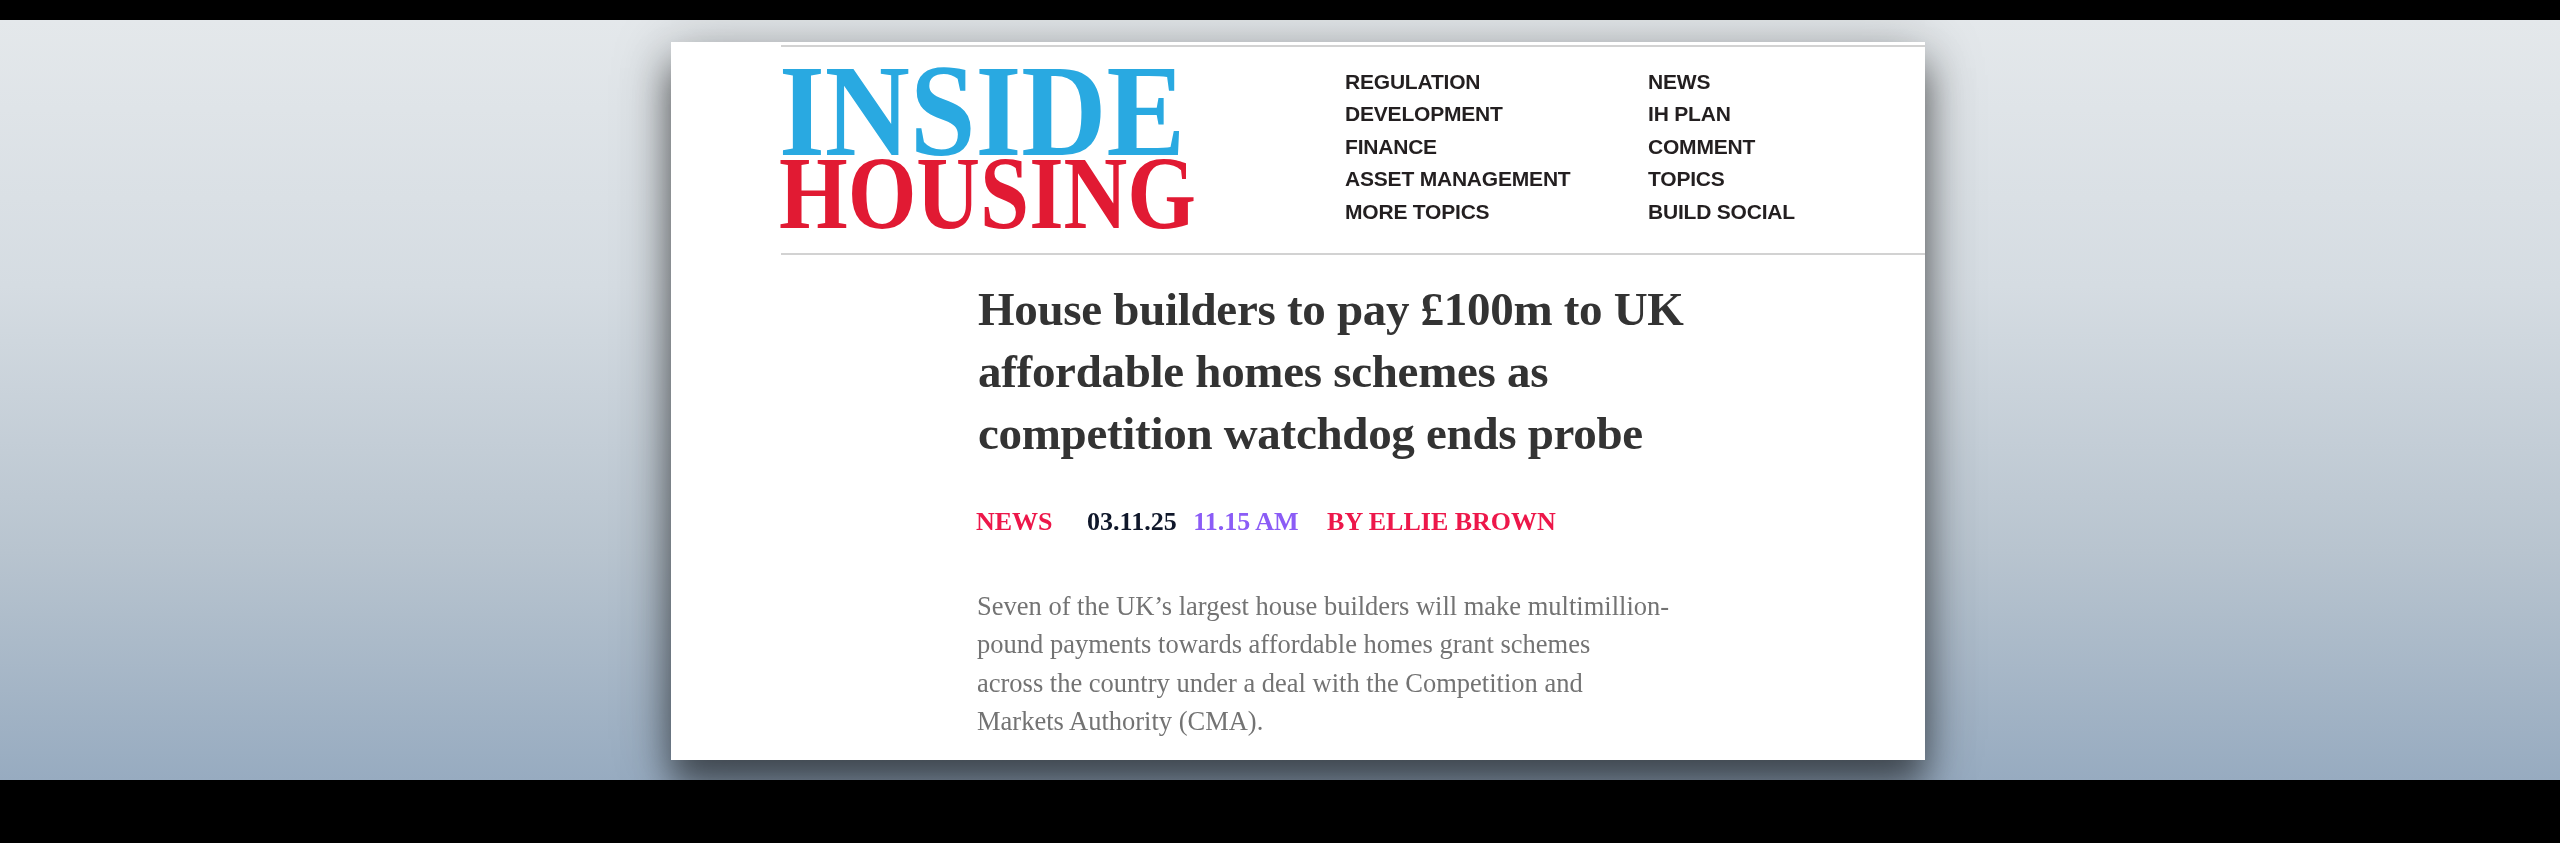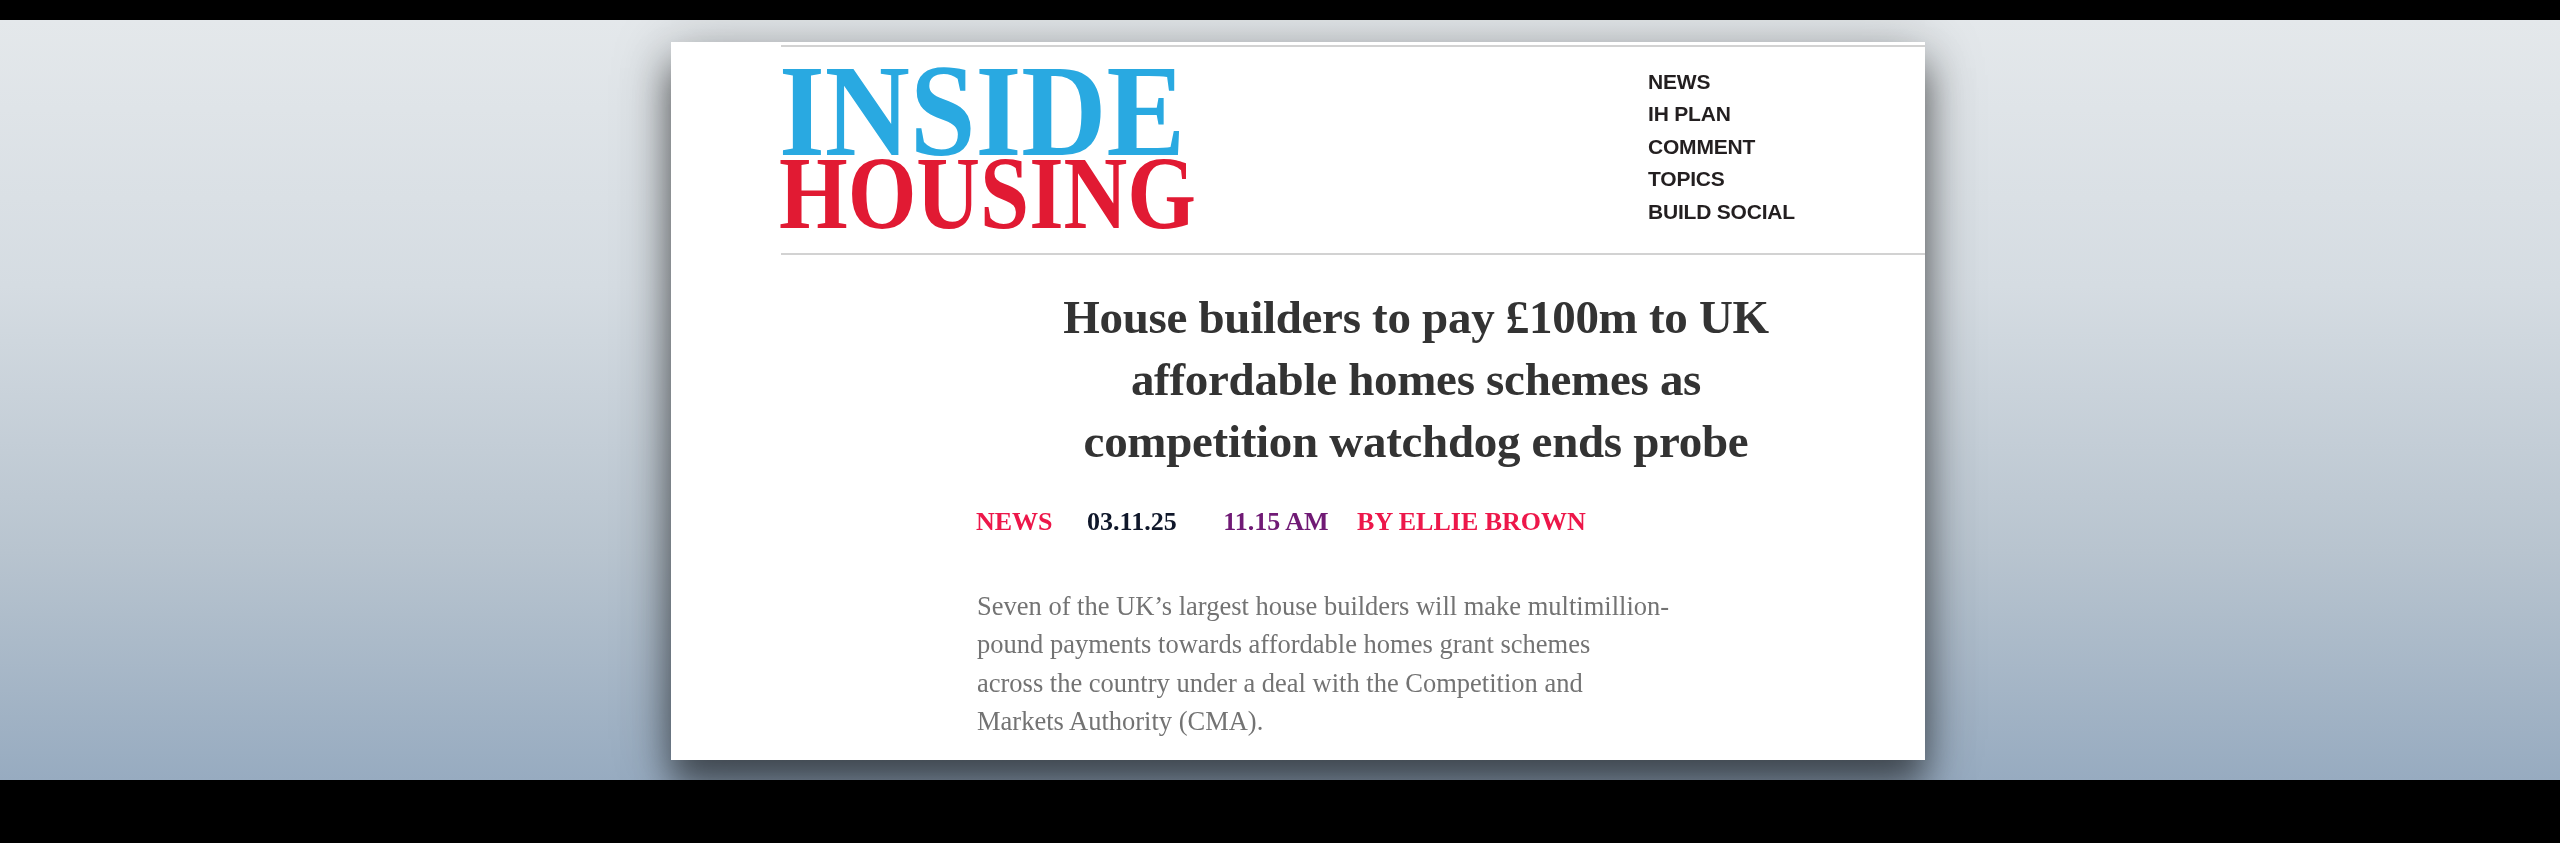--- a/index.html
+++ b/index.html
@@ -27,34 +27,34 @@
   .nav-col{
     position:absolute;top:24px;margin:0;padding:0;list-style:none;
     font-size:21px;font-weight:bold;line-height:32.4px;color:#231f20;
     letter-spacing:-0.2px;white-space:nowrap;
   }
   .nav-col li{cursor:pointer;}
   .nav-col.c1{left:674px;}
   .nav-col.c2{left:977px;}
   .nav-col.c3{left:1184px;}
   .headline{
-    position:absolute;left:307px;top:236px;width:860px;margin:8px;
+    position:absolute;left:307px;top:236px;width:860px;margin:0;
     font-family:"Liberation Serif",serif;font-weight:bold;
     font-size:47px;line-height:62px;color:#333333;
-    letter-spacing:-0.3px;white-space:pre-line;text-align:center;
+    letter-spacing:-0.3px;white-space:pre-line;
   }
   .meta{
     position:absolute;left:305px;top:466px;
     font-family:"Liberation Serif",serif;font-weight:bold;
     font-size:26px;line-height:28px;white-space:nowrap;
   }
   .meta span{display:inline-block;}
   .meta .cat{color:#ed174a;cursor:pointer;}
   .meta .date{color:#0f172a;margin-left:28px;}
-  .meta .time{color:#701a75;margin-left:40px;}
+  .meta .time{color:#8b5cf6;margin-left:10px;}
   .meta .by{color:#ed174a;margin-left:22px;cursor:pointer;text-align:right;}
   .body-text{
     position:absolute;left:306px;top:545px;width:900px;margin:0;
     font-family:"Liberation Serif",serif;
     font-size:26.5px;line-height:38.4px;color:#737373;
     white-space:pre-line;
   }
 </style>
 </head>
 <body>
@@ -63,20 +63,27 @@
 
 <div class="card">
 
   <div class="rule top"></div>
 
   <svg class="logo" width="440" height="180" viewBox="0 0 440 180">
     <text class="l1" x="0" y="93" textLength="406" lengthAdjust="spacingAndGlyphs">INSIDE</text>
     <text class="l2" x="0" y="166" textLength="417" lengthAdjust="spacingAndGlyphs">HOUSING</text>
   </svg>
 
+  <ul class="nav-col c1">
+      <li>REGULATION</li>
+      <li>DEVELOPMENT</li>
+      <li>FINANCE</li>
+      <li>ASSET MANAGEMENT</li>
+      <li>MORE TOPICS</li>
+    </ul>
   <ul class="nav-col c2">
       <li>NEWS</li>
       <li>IH PLAN</li>
       <li>COMMENT</li>
       <li>TOPICS</li>
       <li>BUILD SOCIAL</li>
     </ul>
 
   <div class="rule bottom"></div>
 

